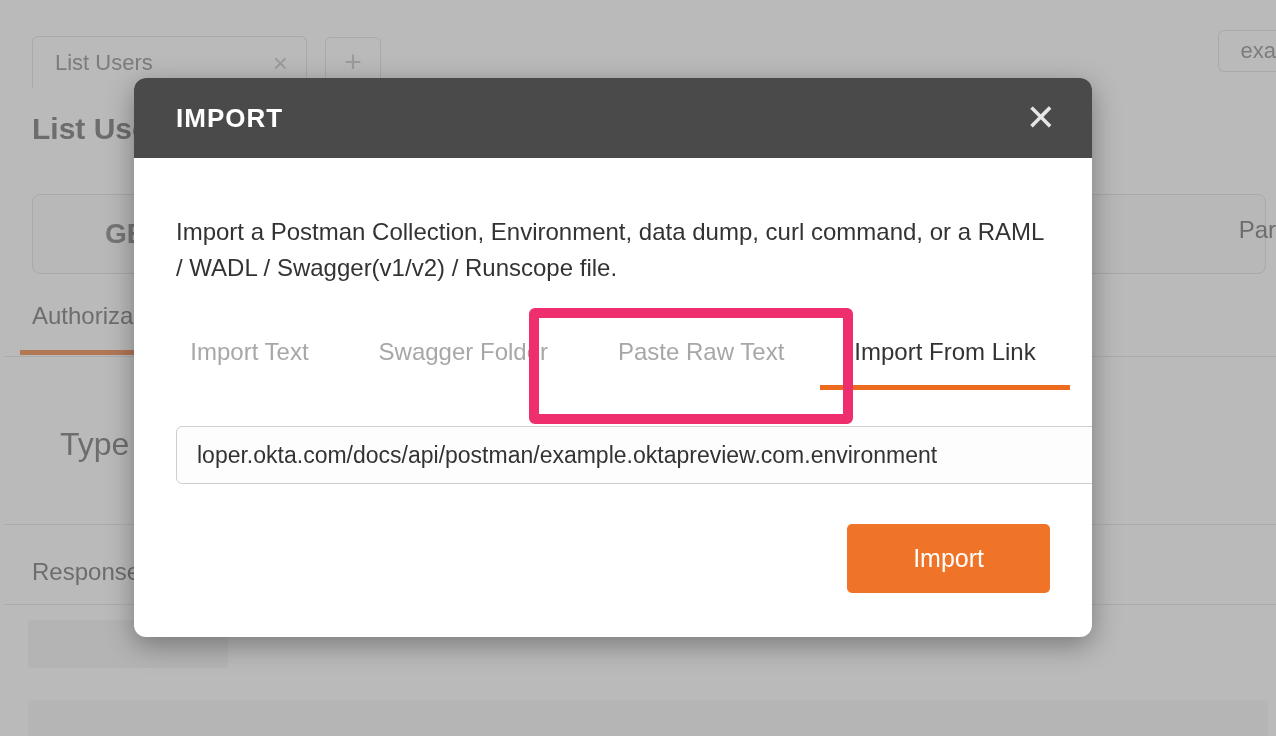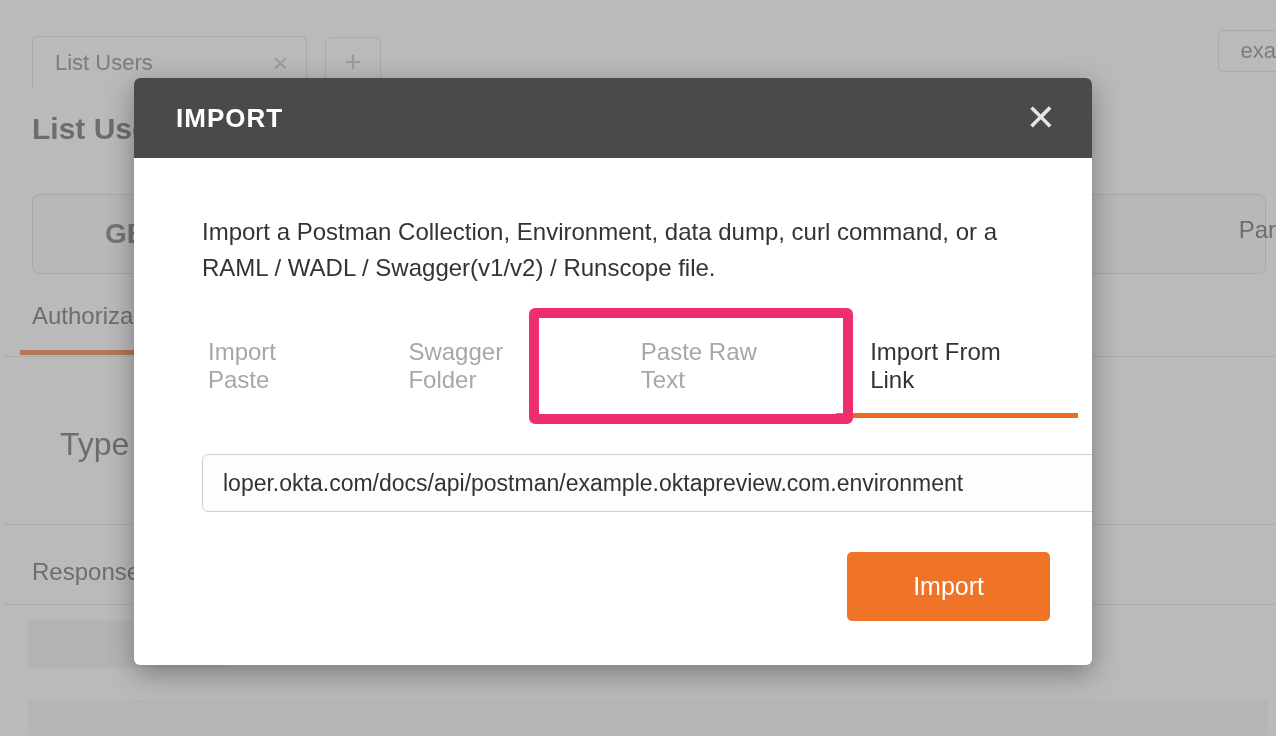--- a/index.html
+++ b/index.html
@@ -144,42 +144,41 @@
     background: rgba(130,130,130,0.55);
     z-index: 10;
   }
 
   
   .modal {
     position: absolute;
     left: 134px; top: 78px;
     width: 958px;
     background: #fff;
-    border-radius: 6px;
+    border-radius: 12px;
     box-shadow: 0 8px 28px rgba(0,0,0,0.35);
     z-index: 20;
     overflow: hidden;
   }
   .modal-header {
     background: #4a4a4a;
     height: 80px;
     display: flex; align-items: center; justify-content: space-between;
     padding: 0 36px 0 42px;
   }
   .modal-title {
     color: #fff; font-size: 26px; font-weight: 600; letter-spacing: 1px;
   }
   .modal-close {
     color: #e6e6e6; font-size: 36px; line-height: 1; font-weight: 300;
     cursor: pointer;
   }
 
   .modal-body {
     padding: 56px 42px 44px 42px;
-    margin-left: 26px;
   }
   .modal-desc {
     font-size: 24px; color: #333; line-height: 1.5;
     margin-bottom: 40px;
   }
 
   .import-tabs {
     display: flex; align-items: center; justify-content: center;
     gap: 58px;
     margin-bottom: 40px;
@@ -285,21 +284,21 @@
 
 <div class="modal">
   <div class="modal-header">
     <div class="modal-title">IMPORT</div>
     <div class="modal-close">✕</div>
   </div>
   <div class="modal-body">
     <div class="modal-desc">Import a Postman Collection, Environment, data dump, curl command, or a RAML / WADL / Swagger(v1/v2) / Runscope file.</div>
 
     <div class="import-tabs">
-      <div class="import-tab">Import Paste</div>
+      <div class="import-tab">Import Text</div>
       <div class="import-tab">Swagger Folder</div>
       <div class="import-tab">Paste Raw Text</div>
       <div class="import-tab active">Import From Link</div>
     </div>
 
     <input class="url-input" type="text" value="loper.okta.com/docs/api/postman/example.oktapreview.com.environment" style="">
 
     <div class="modal-footer">
       <button class="import-btn">Import</button>
     </div>

